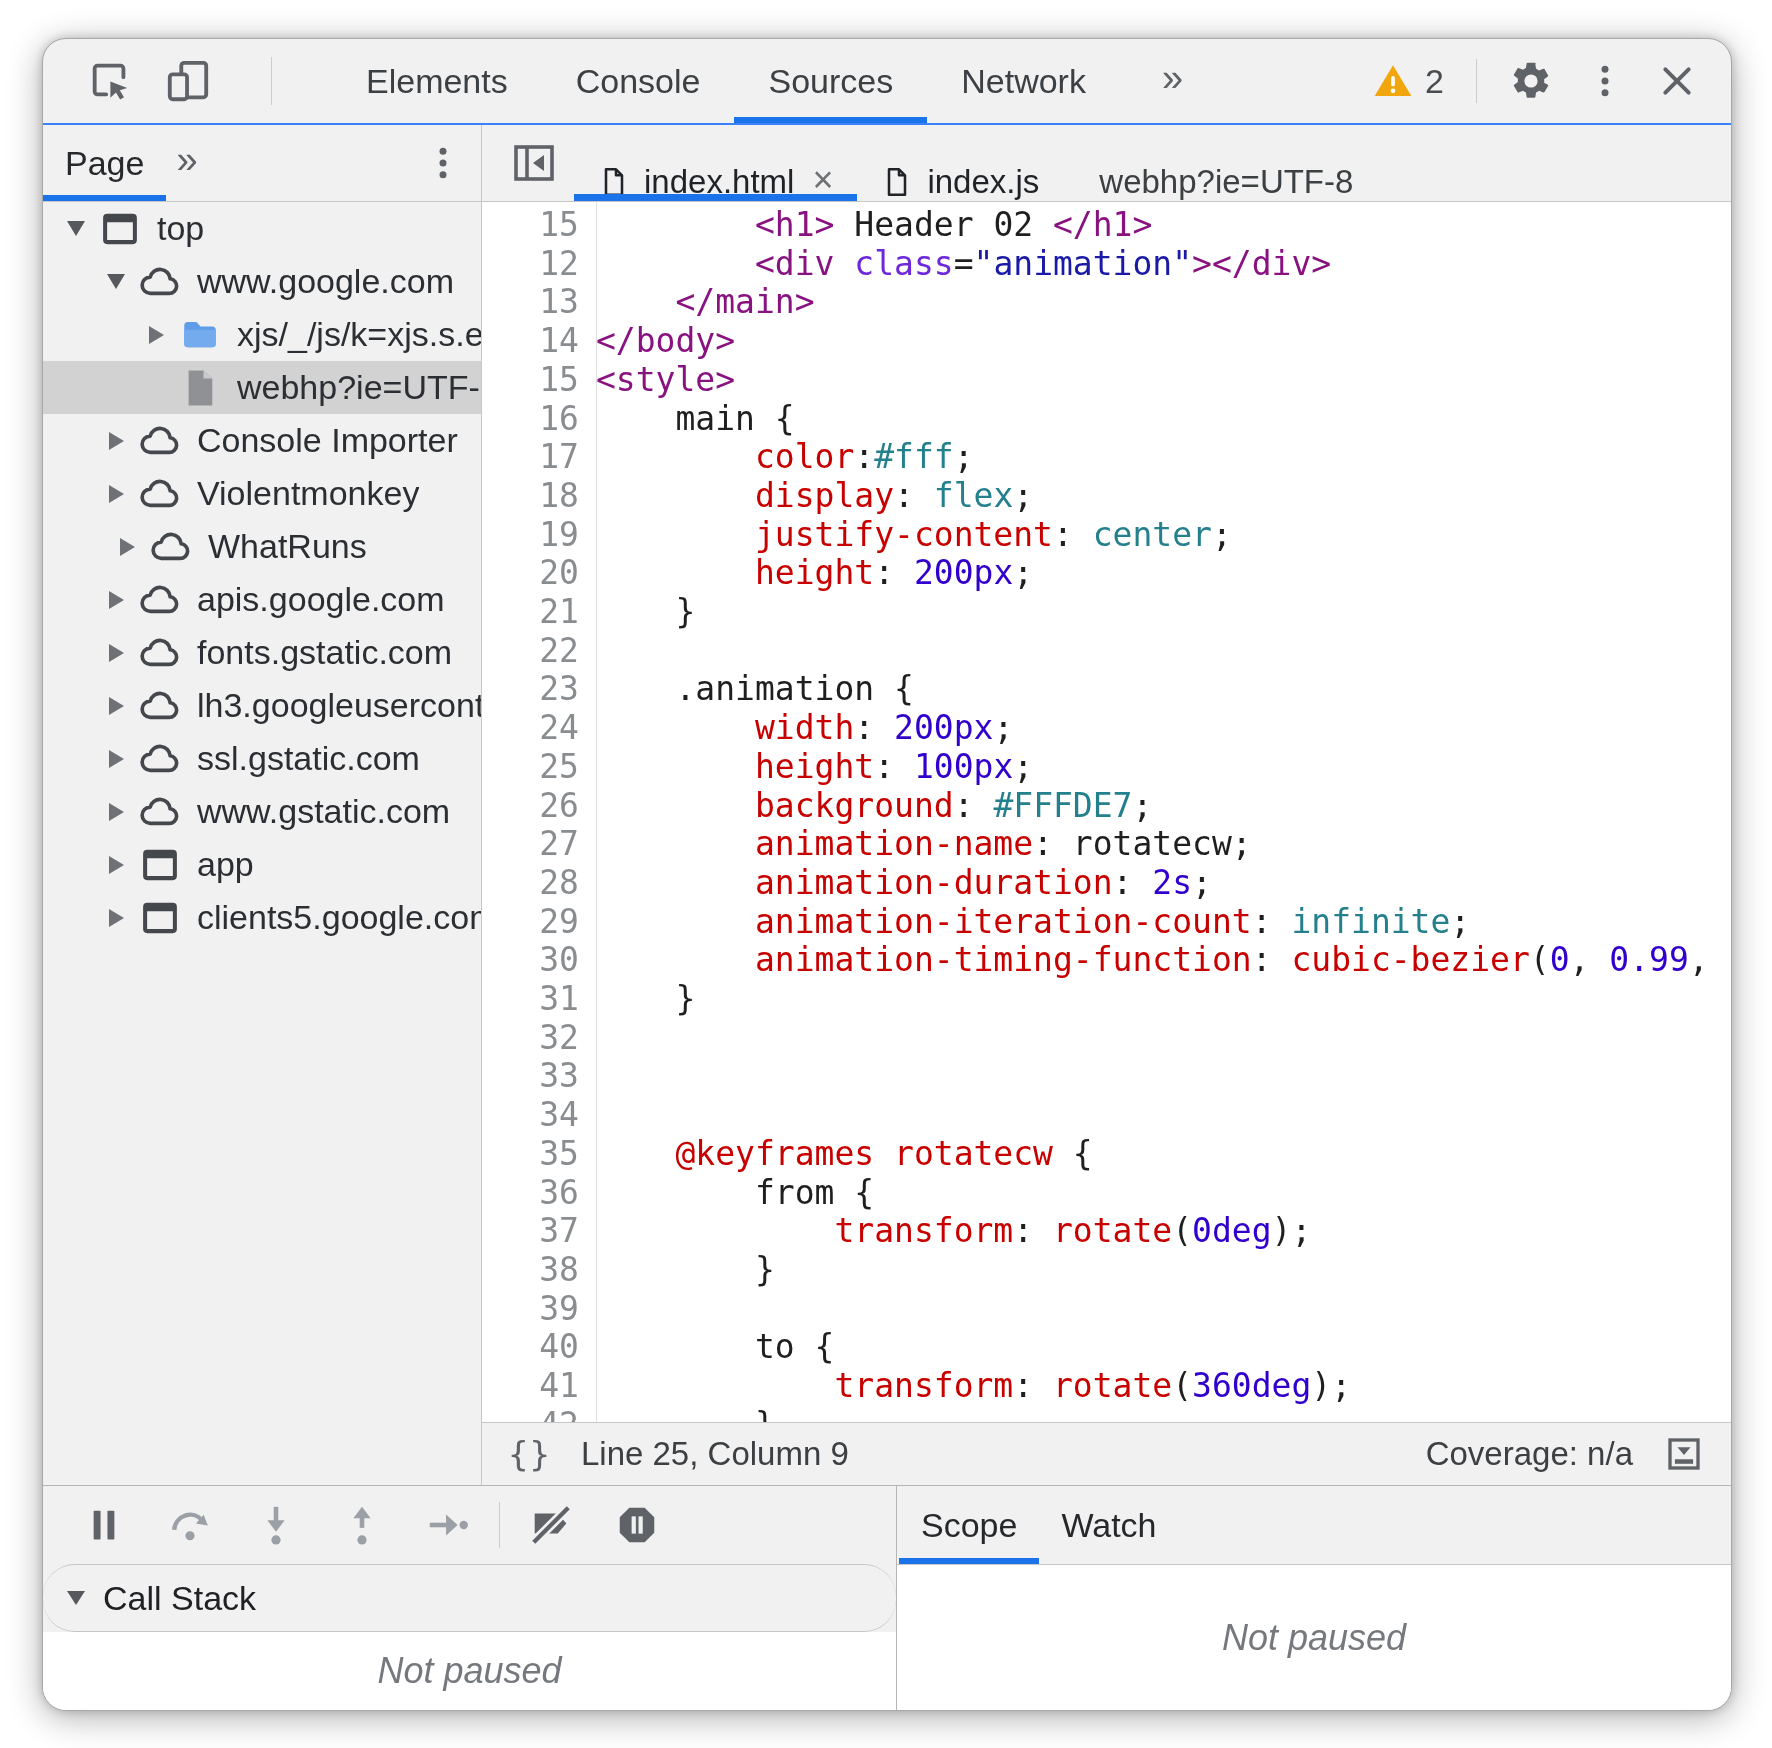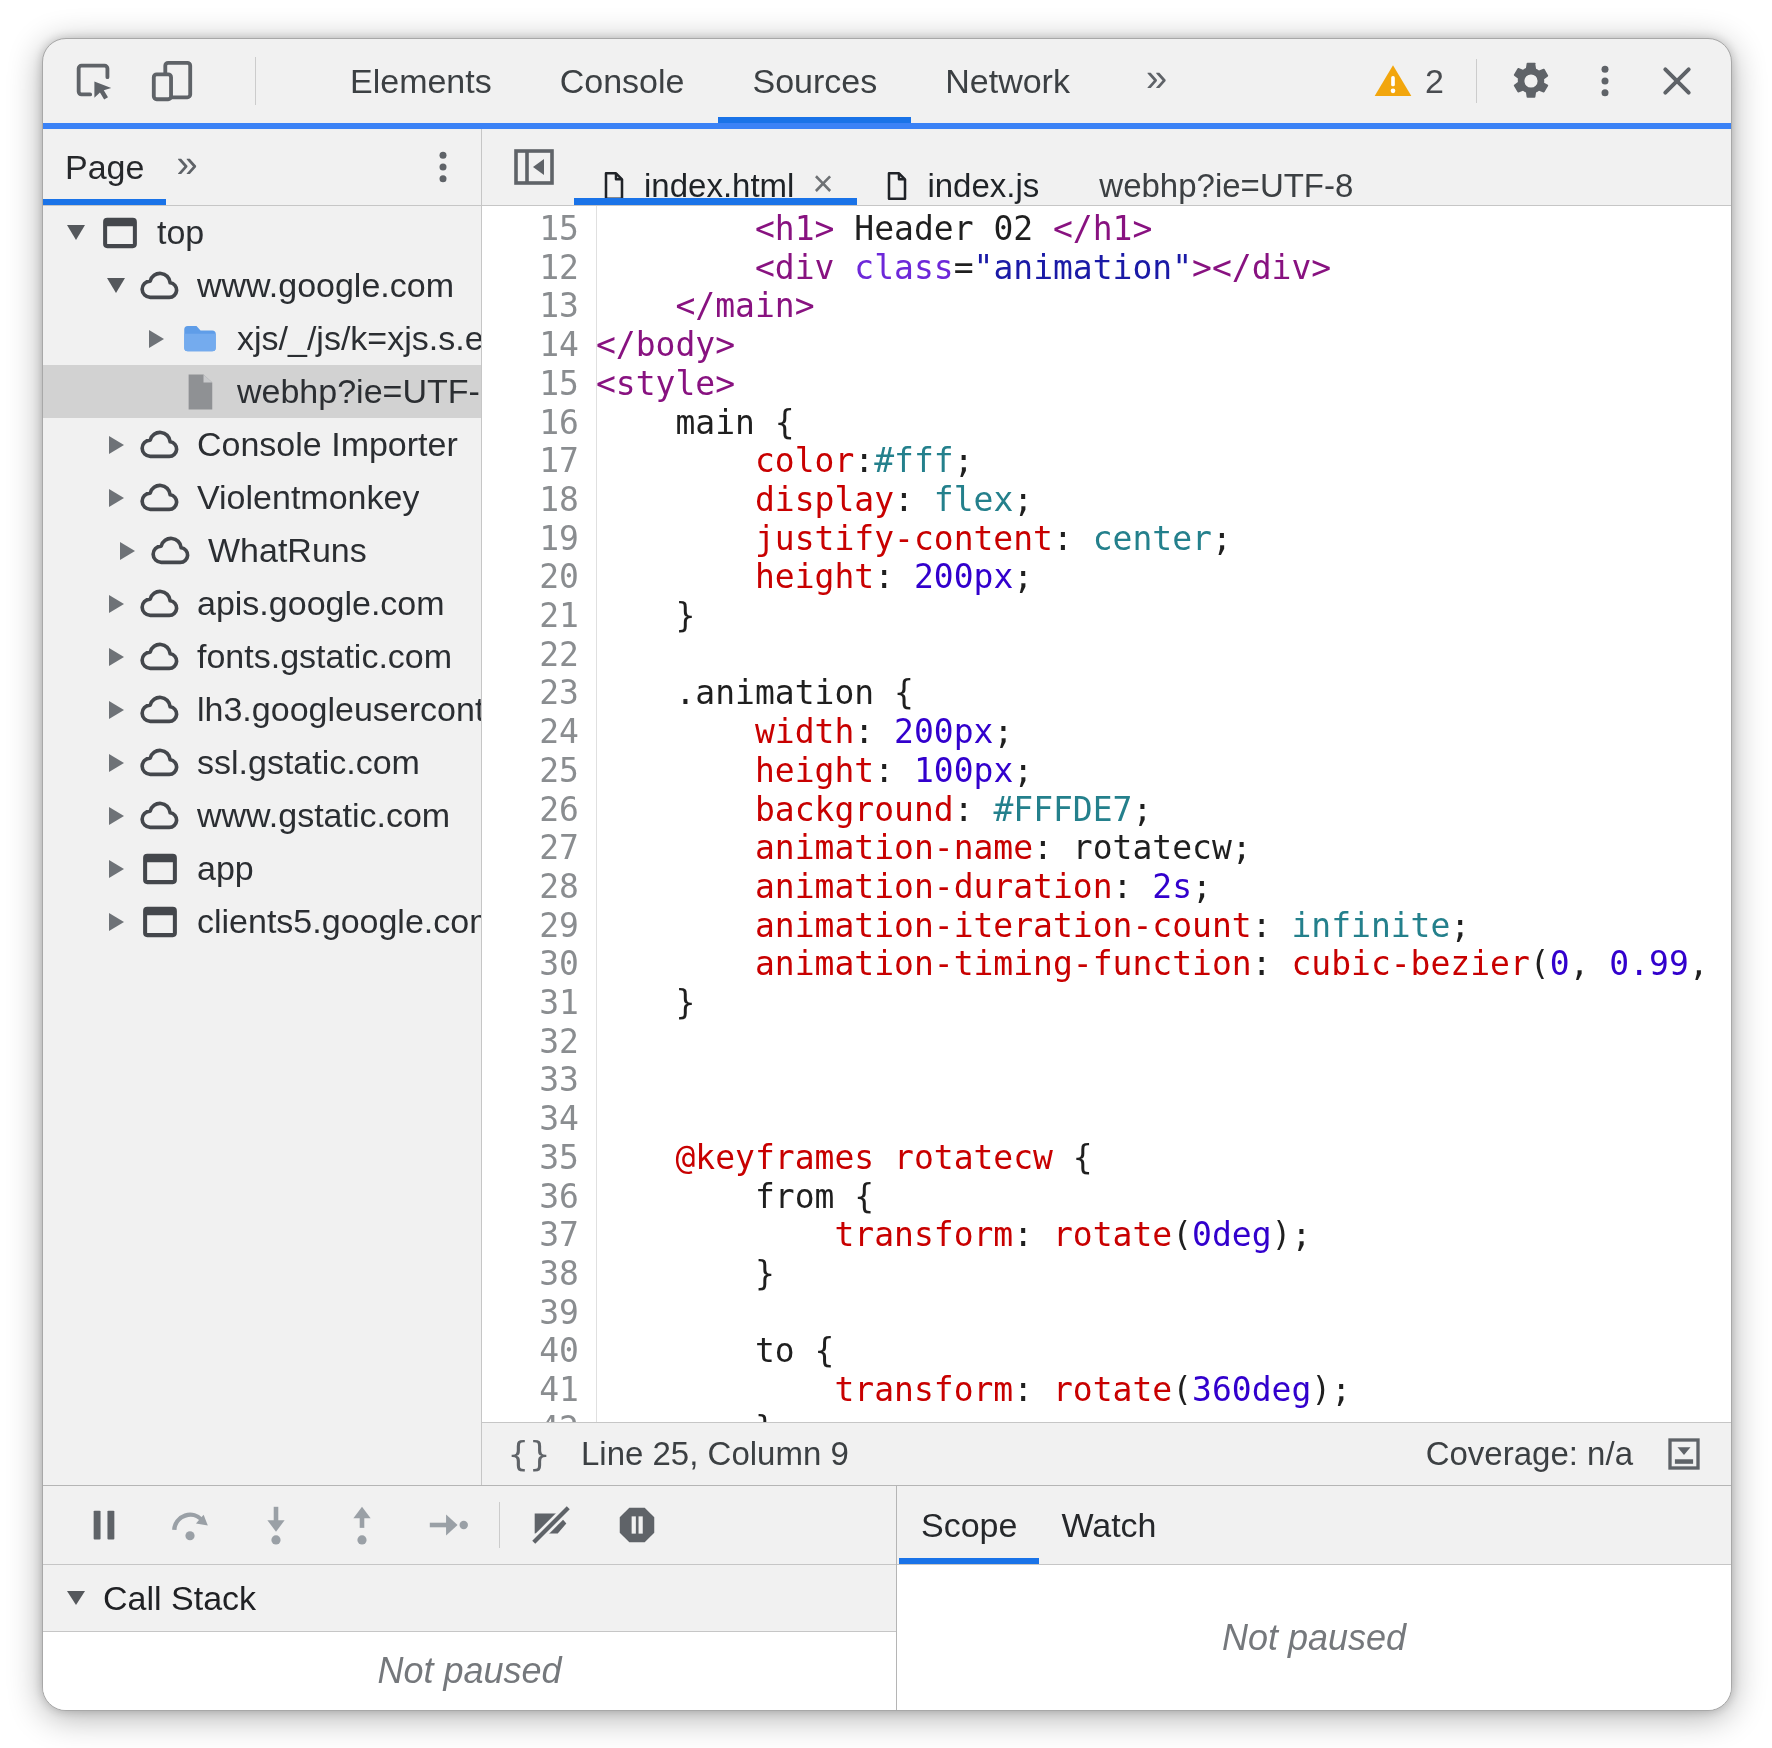--- a/index.html
+++ b/index.html
@@ -2,21 +2,21 @@
 <html><head>
 <meta charset="utf-8">
 <style>
   html,body{margin:0;padding:0;width:1772px;height:1748px;background:#fff;overflow:hidden;
     font-family:"Liberation Sans",sans-serif;-webkit-font-smoothing:antialiased;}
   .window{position:absolute;left:42px;top:38px;width:1690px;height:1673px;background:#f1f1f1;
     border-radius:24px;border:1px solid #a8a8a8;box-shadow:0 6px 34px rgba(0,0,0,.32),0 0 10px rgba(0,0,0,.18);
     overflow:hidden;display:flex;flex-direction:column;box-sizing:border-box;}
   svg{display:block;}
   
-  .toolbar{height:84px;flex:0 0 84px;display:flex;align-items:stretch;border-bottom:6px solid #3b82f6;padding-left:28px;gap:32px;}
+  .toolbar{height:84px;flex:0 0 84px;display:flex;align-items:stretch;border-bottom:2px solid #3b82f6;padding-left:44px;gap:32px;}
   .tool-icons{display:flex;align-items:center;gap:32px;}
   .ibtn{color:#5f6368;cursor:default;}
   .ibtn svg{width:46px;height:46px;}
   .vsep{width:1px;background:#ccc;margin:18px 28px;}
   .tabs{display:flex;align-items:stretch;}
   .tab{display:flex;align-items:center;padding:0 34px;font-size:34px;color:#3c4043;position:relative;}
   .tab.active::after{content:"";position:absolute;left:0;right:0;bottom:0;height:6px;background:#1a73e8;}
   .chev{font-size:38px;color:#5f6368;align-self:center;padding:0 24px 6px 10px;}
   .toolbar-right{margin-left:auto;display:flex;align-items:center;gap:32px;padding-right:34px;}
   .warn{display:flex;align-items:center;gap:12px;font-size:34px;color:#494c50;}
@@ -65,21 +65,21 @@
   .drawer-btn svg{width:42px;height:42px;}
   
   .bottom{height:224px;flex:0 0 224px;border-top:1px solid #b5b5b5;display:flex;}
   .bottom-left{flex:0 0 853px;width:853px;display:flex;flex-direction:column;border-right:1px solid #b5b5b5;min-width:0;}
   .debugbar{height:78px;flex:0 0 78px;background:#f1f1f1;display:flex;align-items:center;padding-left:18px;}
   .dbg{width:86px;display:flex;justify-content:center;color:#5f6368;}
   .dbg svg{width:46px;height:46px;}
   .dbg.disabled{color:#9aa0a6;}
   .dsep{width:1px;height:46px;background:#ccc;margin:0 8px;}
   .cs-header{height:66px;flex:0 0 66px;background:#f1f1f1;border-top:1px solid #c6c6c6;border-bottom:1px solid #c6c6c6;
-    display:flex;align-items:center;gap:18px;padding:0 24px;font-size:34px;color:#202124;}
+    display:flex;align-items:center;gap:18px;padding:0 24px;font-size:34px;color:#202124;border-radius:32px;}
   .cs-tri{width:0;height:0;border-top:14px solid #55585c;border-left:9px solid transparent;border-right:9px solid transparent;}
   .not-paused{flex:1;background:#fff;display:flex;align-items:center;justify-content:center;
     font-size:36px;font-style:italic;color:#75787c;}
   .bottom-right{flex:1;display:flex;flex-direction:column;min-width:0;}
   .scopetabs{height:78px;flex:0 0 78px;background:#f1f1f1;border-bottom:1px solid #c6c6c6;display:flex;align-items:stretch;padding-left:2px;}
 </style>
 </head>
 <body>
 
 <div class="window">

